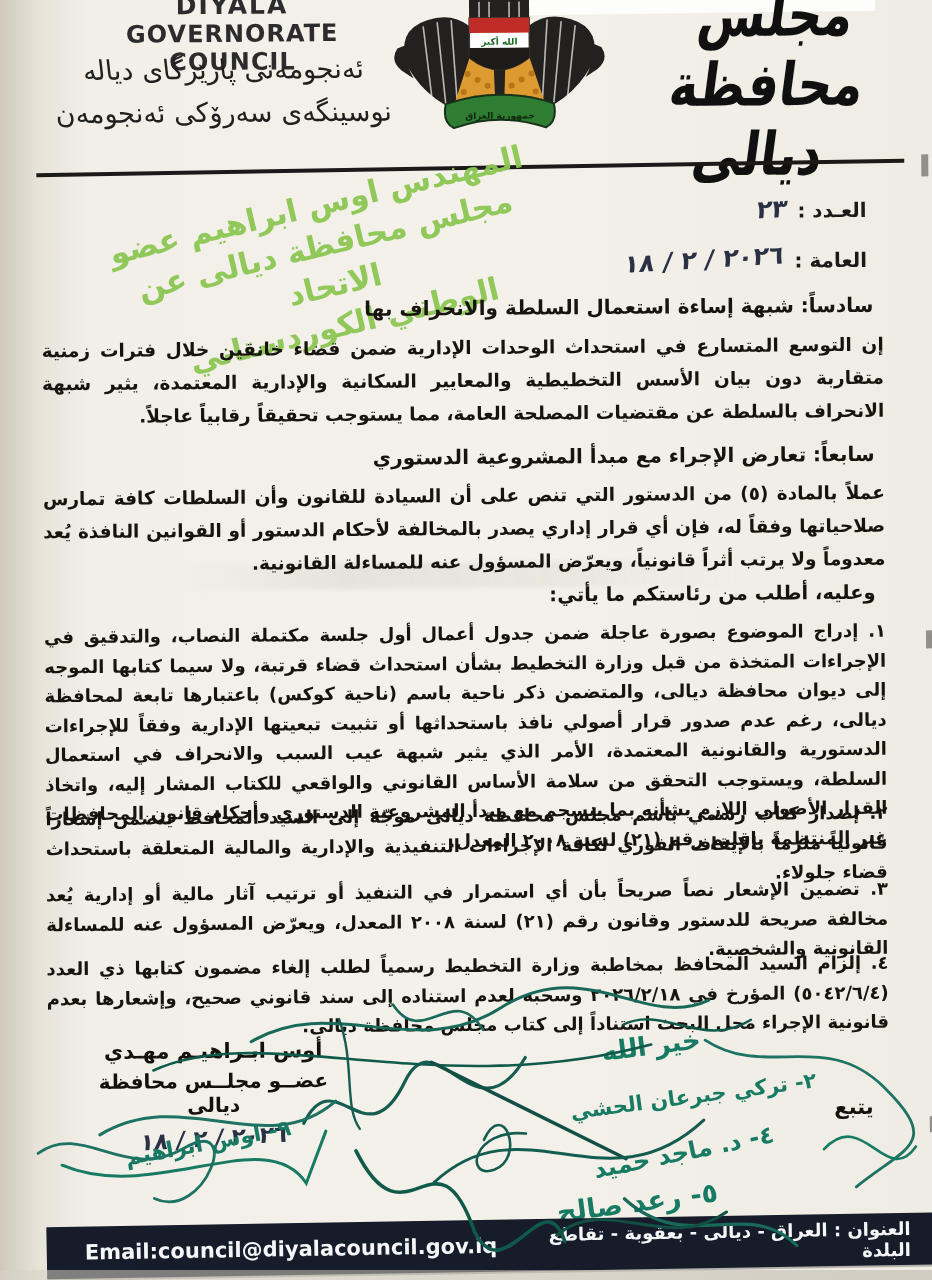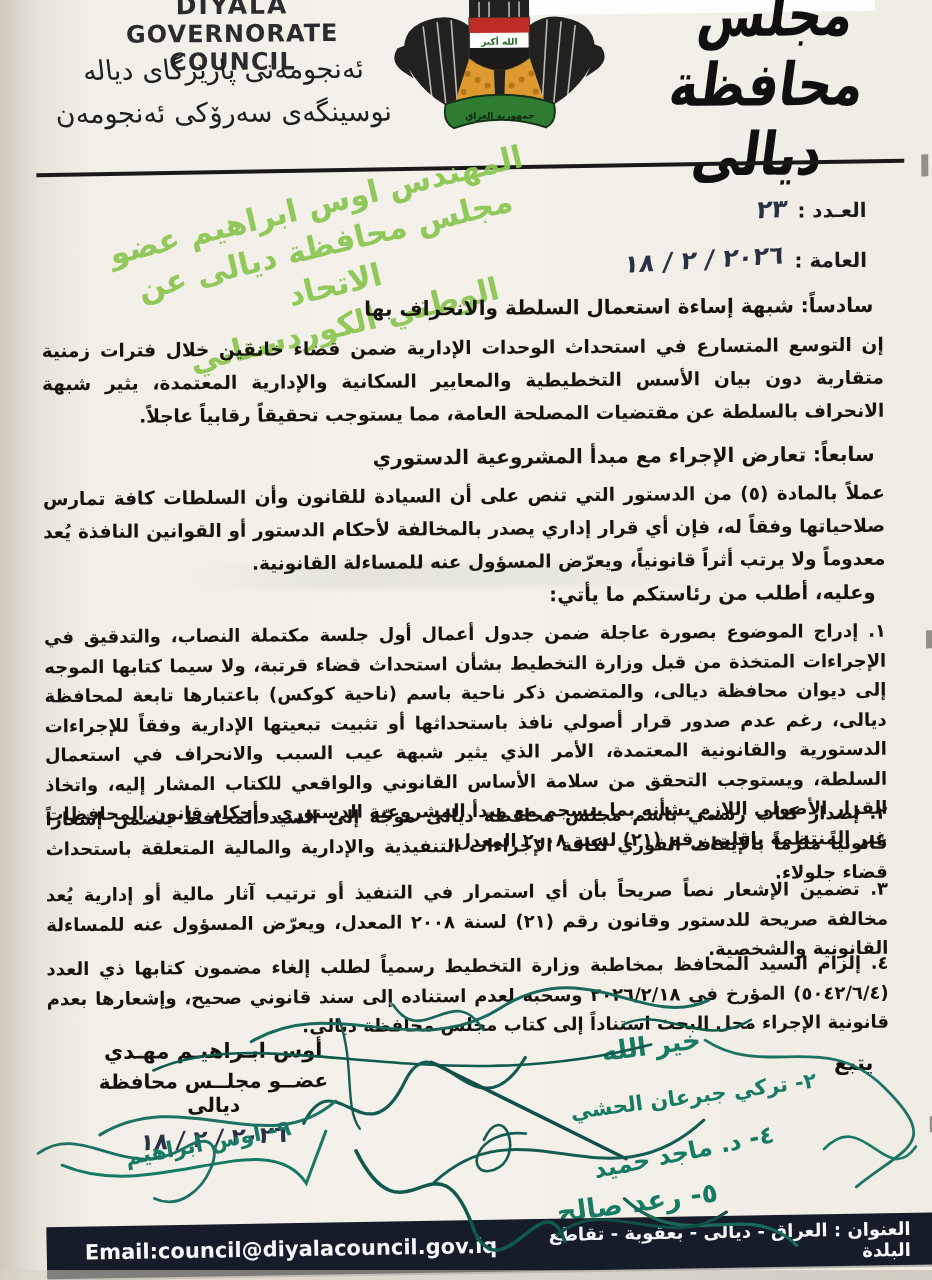--- a/index.html
+++ b/index.html
@@ -39,21 +39,21 @@
   .item{position:absolute;right:46px;left:44px;font-size:18px;line-height:29.5px;text-align:justify;text-align-last:right;}
   #h6{top:296px;} #p6{top:331px;}
   #h7{top:445px;} #p7{top:479px;}
   #intro{position:absolute;right:56px;top:584px;font-size:19.5px;}
   #it1{top:619px;} #it2{top:801px;} #it3{top:877px;} #it4{top:951px;}
   
   .sig{position:absolute;left:82px;top:1037px;width:256px;text-align:center;direction:rtl;color:#14110d;}
   .sig .nm{font-size:21px;font-weight:bold;}
   .sig .tt{font-size:20px;font-weight:bold;margin-top:6px;}
   .sig .dt{font-size:23px;font-weight:bold;color:#2a3145;margin-top:8px;transform:rotate(-3deg) skewX(-10deg);letter-spacing:3px;}
-  .yatba{position:absolute;right:62px;top:1054px;font-size:21px;font-weight:bold;direction:rtl;color:#14110d;}
+  .yatba{position:absolute;right:62px;top:1098px;font-size:21px;font-weight:bold;direction:rtl;color:#14110d;}
   
   .note{position:absolute;direction:rtl;color:#177a63;font-weight:bold;white-space:nowrap;}
   #n0{left:598px;top:1032px;font-size:26px;transform:rotate(-7deg);}
   #n1{left:566px;top:1086px;font-size:21px;transform:rotate(-7deg);}
   #n2{left:588px;top:1140px;font-size:24px;transform:rotate(-11deg);}
   #n3{left:552px;top:1188px;font-size:27px;transform:rotate(-7deg);}
   #n4{left:120px;top:1128px;font-size:22px;transform:rotate(-10deg);}
   .squiggles{position:absolute;left:0;top:0;z-index:6;pointer-events:none;}
   
   .footer{position:absolute;left:42px;top:1220px;width:890px;height:52px;background:#161c29;

